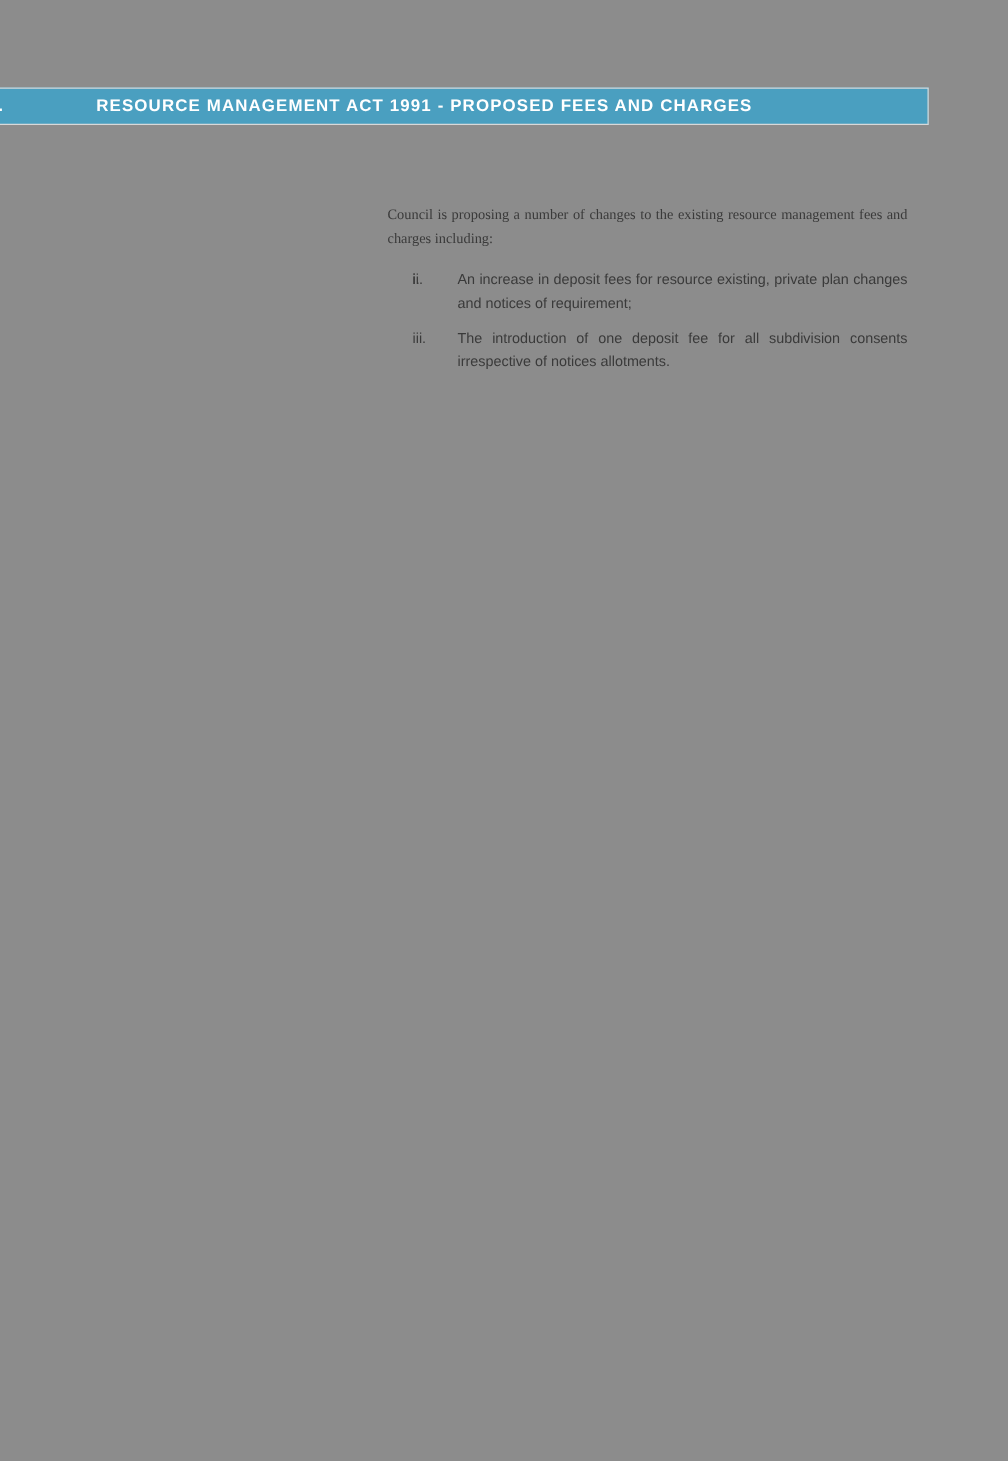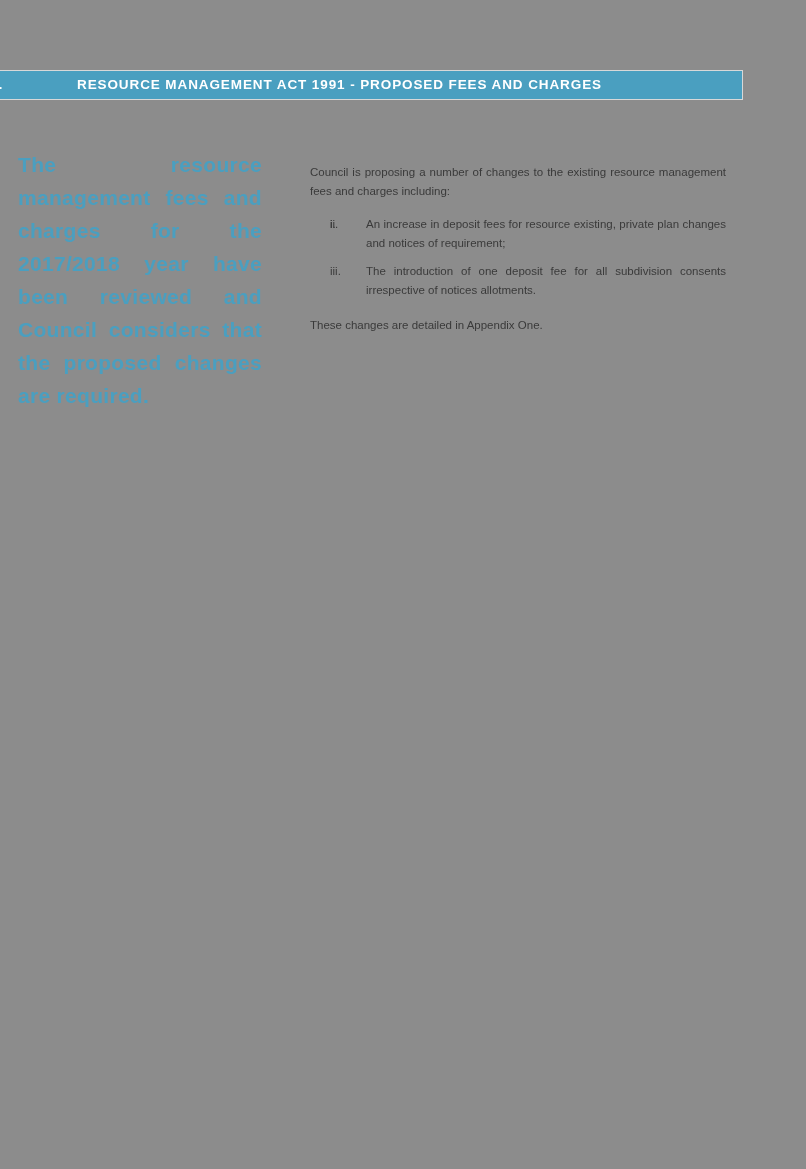--- a/index.html
+++ b/index.html
@@ -78,20 +78,21 @@
     font-size: 11.5px;
     line-height: 19px;
   }
   .body-col p {
     margin: 0;
     text-align: justify;
     text-justify: inter-word;
   }
   .intro {
     margin-bottom: 14px !important;
+    font-family: Liberation Serif, serif;
   }
   .num-list {
     margin: 0 0 12px 0;
     padding: 0;
     list-style: none;
   }
   .num-list li {
     position: relative;
     padding-left: 56px;
     margin-bottom: 9px;
@@ -113,35 +114,33 @@
 </head>
 <body>
 
 <div class="page">
 
   <div class="header-band">
     <span class="header-number">8.</span>
     <span class="header-title">RESOURCE MANAGEMENT ACT 1991 - PROPOSED FEES AND CHARGES</span>
   </div>
 
-  <div class="quote">The resource management fees and charges for the 2017/2018 year have been reviewed and Council considers that the proposed changes are required.</div>
 
   <div class="body-col">
     <p class="intro">Council is proposing a number of changes to the existing resource management fees and charges including:</p>
 
     <ul class="num-list">
       <li>
         <span class="marker">i.</span>
       </li>
       <li>
         <span class="marker">ii.</span>
         <span>An increase in deposit fees for resource existing, private plan changes and notices of requirement;</span>
       </li>
       <li>
         <span class="marker">iii.</span>
         <span>The introduction of one deposit fee for all subdivision consents irrespective of notices allotments.</span>
       </li>
     </ul>
 
-    <p class="outro">These changes are detailed in Appendix One.</p>
   </div>
 
 </div>
 
 </body></html>

